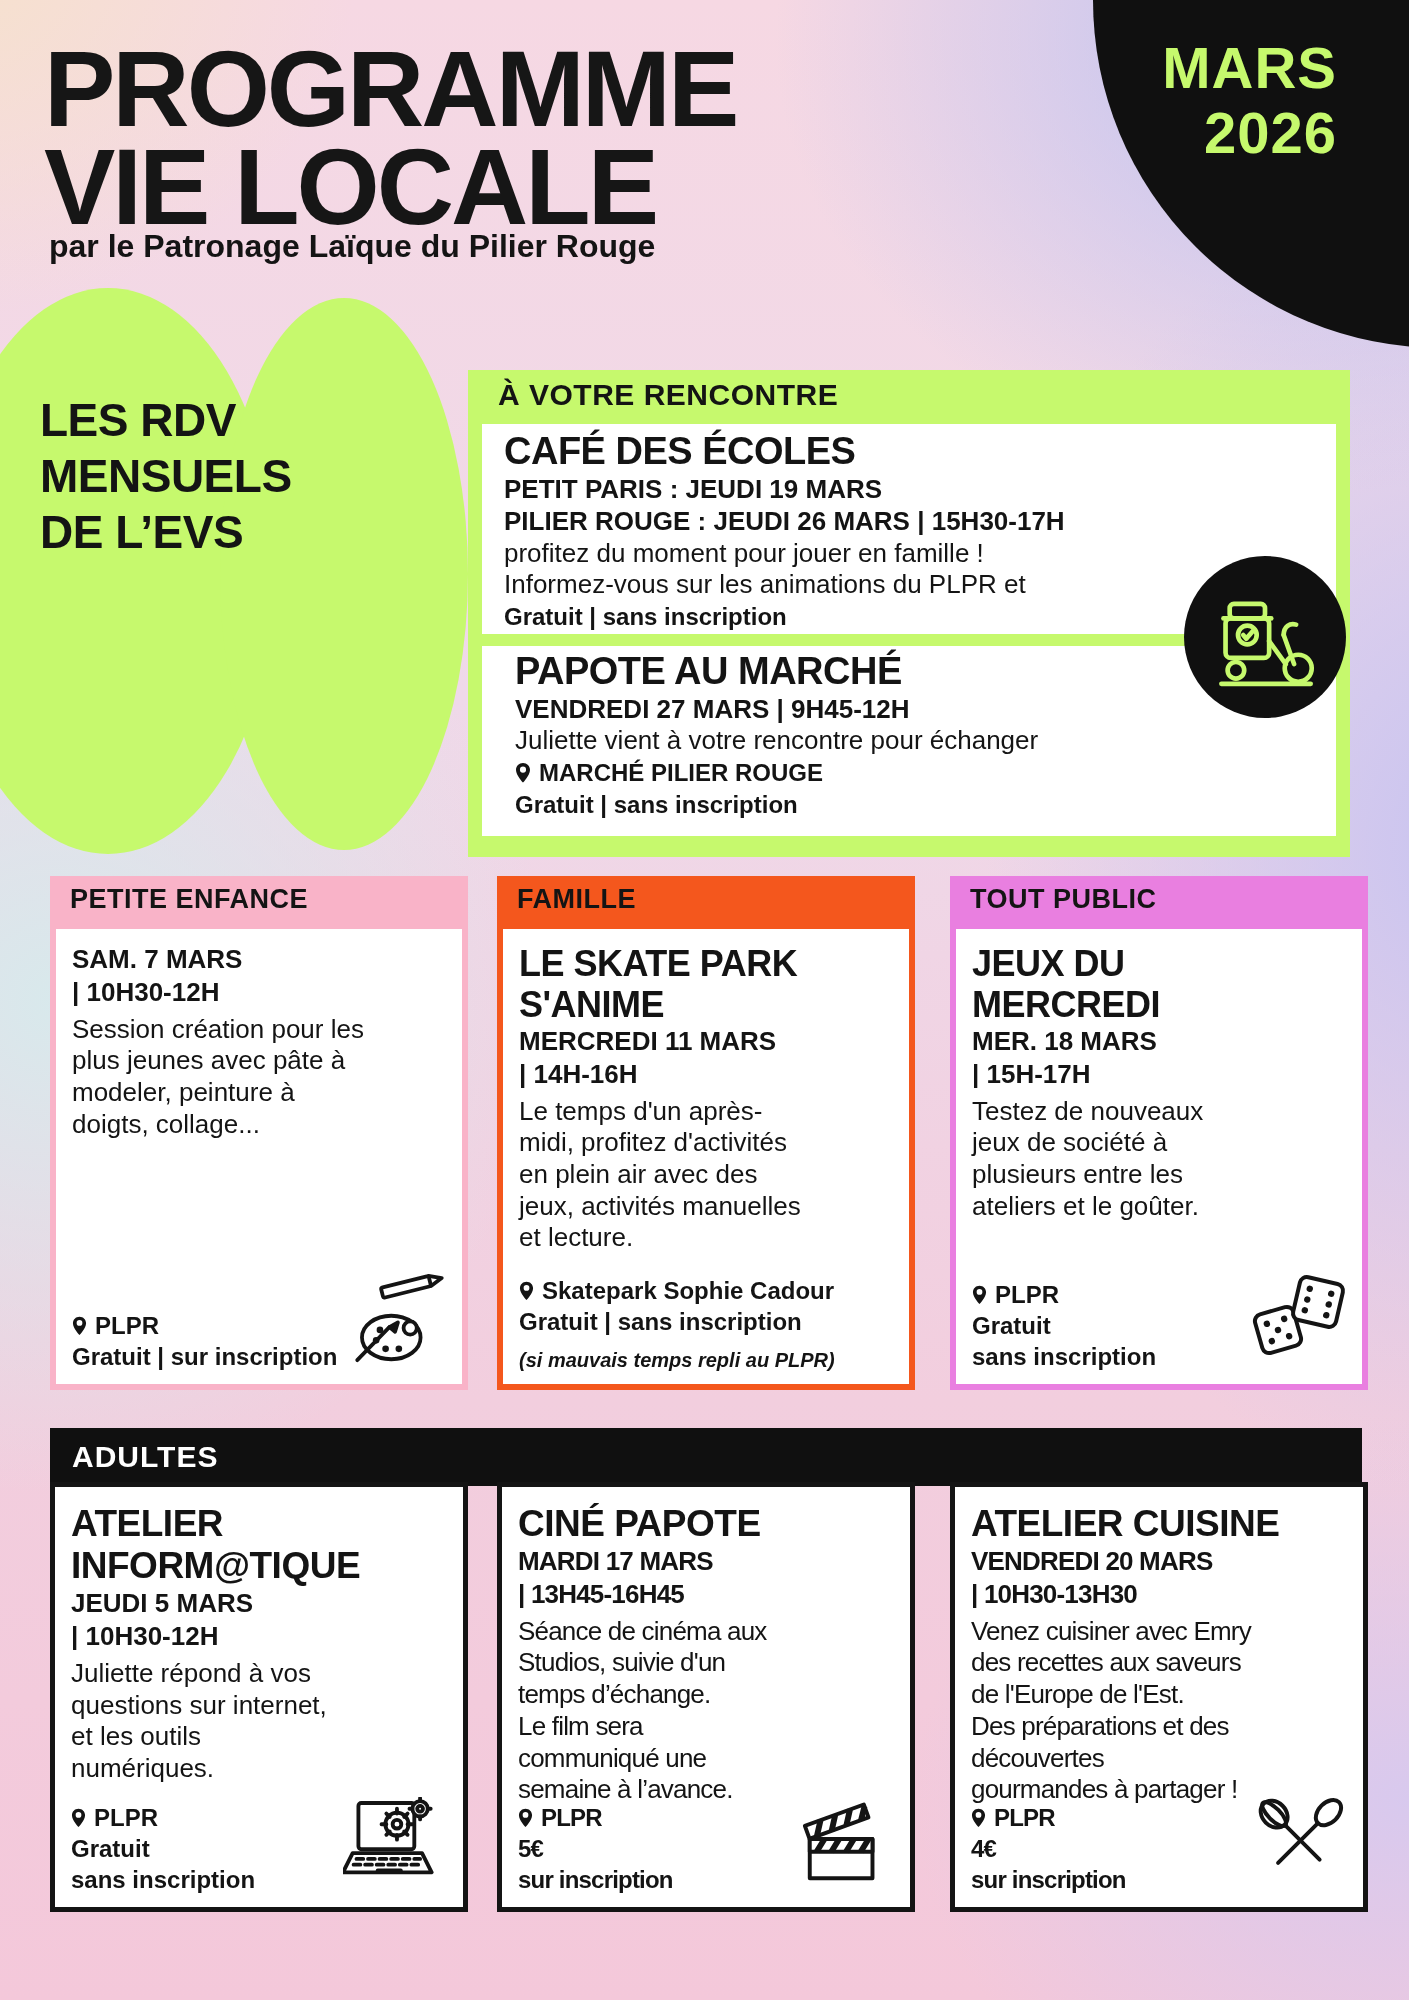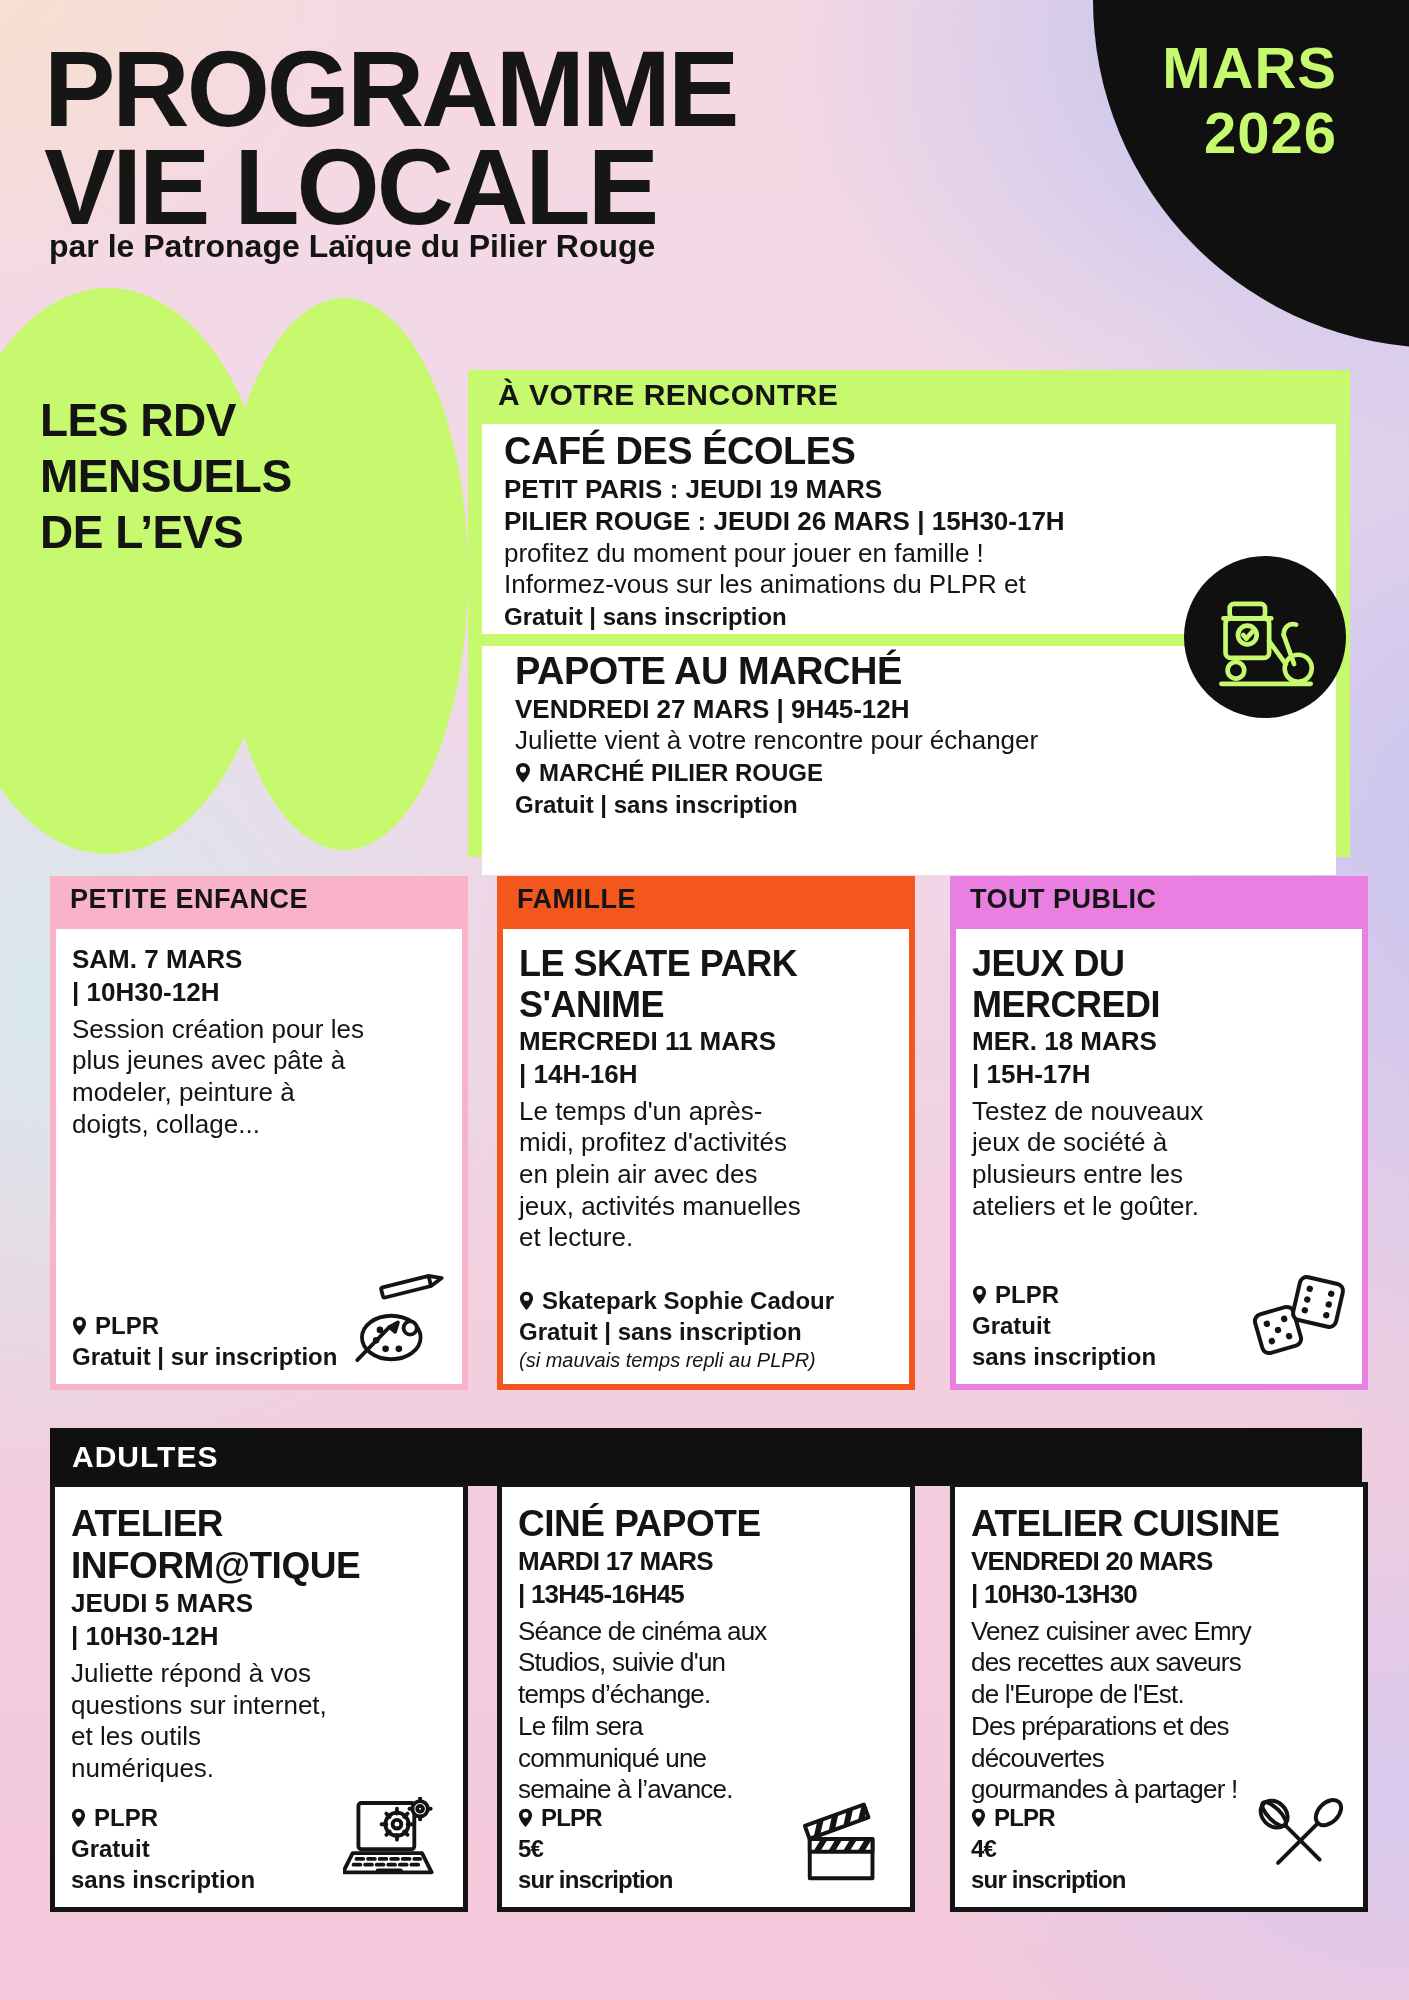--- a/index.html
+++ b/index.html
@@ -26,21 +26,21 @@
   .blob { position:absolute; background:#c6f96d; border-radius:50%; }
   .blob.e1 { left:-60px; top:288px; width:336px; height:566px; }
   .blob.e2 { left:220px; top:298px; width:248px; height:552px; }
   .blob-text { position:absolute; left:40px; top:392px; font-size:46px; font-weight:900;
     line-height:1.22; letter-spacing:-0.5px; }
 
   .panel { position:absolute; left:468px; top:370px; width:882px; height:487px; background:#c6f96d; }
   .panel-header { position:absolute; left:30px; top:8px; font-size:30px; font-weight:900; letter-spacing:0.5px; }
   .pcard { position:absolute; left:14px; width:854px; background:#fff; padding:6px 20px 0 22px; }
   .pcard1 { top:54px; height:210px; }
-  .pcard2 { top:276px; height:229px; padding-top:4px;padding-left:33px; }
+  .pcard2 { top:276px; height:190px; padding-top:4px;padding-left:33px; }
   .ev-title { font-size:38px; font-weight:900; letter-spacing:-0.5px; line-height:1.12; }
   .ev-meta { font-size:26px; font-weight:800; line-height:1.26; }
   .ev-body { font-size:26px; font-weight:400; line-height:1.2; }
   .ev-foot { font-size:24px; font-weight:800; line-height:1.25; margin-top:2px; }
   .loc-line { display:flex; align-items:center; gap:8px; font-size:24px; font-weight:800; line-height:1.25; margin-top:2px; }
   .pin-icon svg { display:block; }
 
   .trike-circle { position:absolute; left:1184px; top:556px; width:162px; height:162px;
     background:#101010; border-radius:50%; display:flex; align-items:center; justify-content:center; }
 
@@ -50,21 +50,21 @@
   .tag { height:47px; display:flex; align-items:center; padding-left:20px;
     font-size:27px; font-weight:900; letter-spacing:0.5px; color:#141414; }
   .tag.pink { background:#f9b3c8; } .tag.orange { background:#f4571d; } .tag.violet { background:#e97fe0; }
   .catcard { position:relative; background:#fff; height:467px; padding:14px 16px; border:6px solid; }
   .catcard.pink { border-color:#f9b3c8; } .catcard.orange { border-color:#f4571d; } .catcard.violet { border-color:#e97fe0; }
   .card-title { font-size:36px; font-weight:900; line-height:1.14; letter-spacing:-0.5px; }
   .card-meta { font-size:26px; font-weight:800; line-height:1.26; }
   .card-body { font-size:26px; line-height:1.22; margin-top:5px; }
   .card-foot { position:absolute; left:16px; bottom:12px; }
   .foot-line { font-size:24px; font-weight:800; line-height:1.3; }
-  .note { font-size:20px; font-weight:400; font-style:italic; margin-top:2px; }
+  .note { font-size:20px; font-weight:700; font-style:italic; margin-top:12px; }
   .corner-icon { position:absolute; right:14px; bottom:14px; }
 
   .adultes-banner { position:absolute; left:50px; top:1428px; width:1312px; height:58px;
     background:#101010; color:#fff; display:flex; align-items:center; padding-left:22px;
     font-size:30px; font-weight:900; letter-spacing:1px; }
   .row3 { top:1482px; }
   .acard { position:relative; background:#fff; border:5px solid #141414; height:430px; padding:16px 16px; }
   .acard .card-title { font-size:37px; }
   .cond { letter-spacing:-0.8px; }
   .cond .card-title { letter-spacing:-0.5px; }

